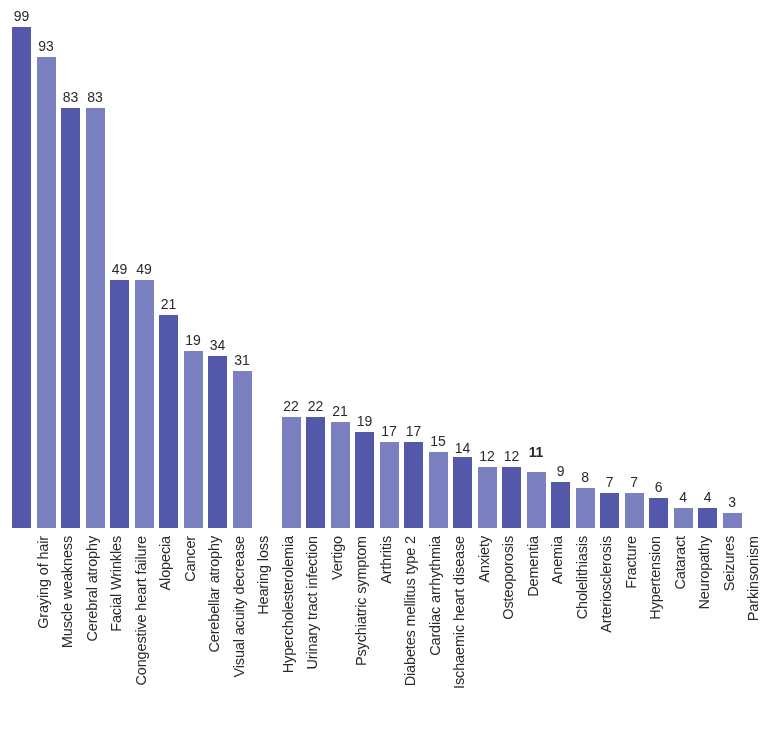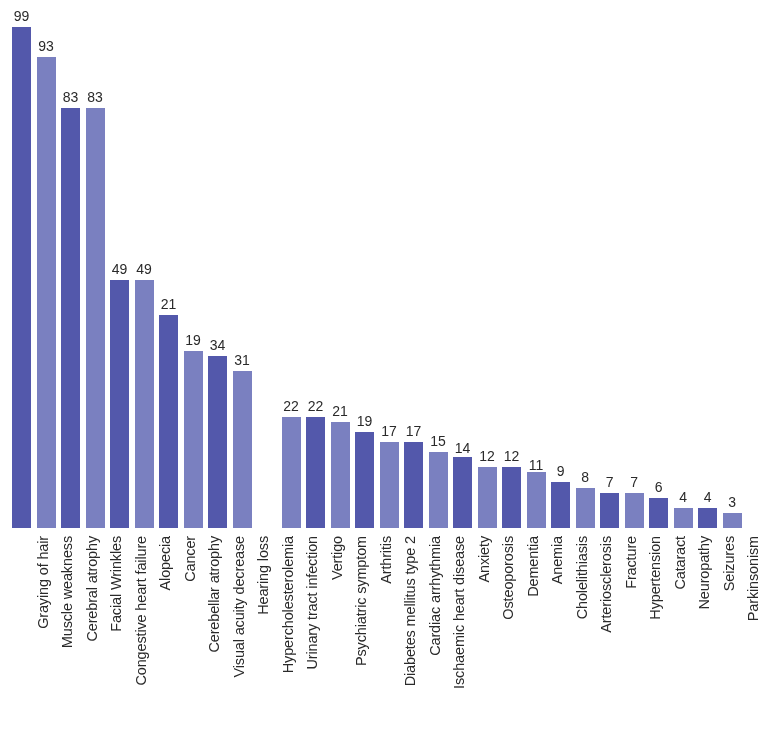--- a/index.html
+++ b/index.html
@@ -153,21 +153,21 @@
       <div class="bar-group" style="left: 477.5px; height: 84.72px;">
         <div class="bar-rect light" style="height: 60.72px; background: rgb(122, 128, 192);"></div>
         <div class="bar-value" style="bottom: 64.72px;">12</div>
       </div>
       <div class="bar-group" style="left: 502px; height: 84.72px;">
         <div class="bar-rect dark" style="height: 60.72px; background: rgb(83, 88, 171);"></div>
         <div class="bar-value" style="bottom: 64.72px;">12</div>
       </div>
       <div class="bar-group" style="left: 526.5px; height: 79.66px;">
         <div class="bar-rect light" style="height: 55.66px; background: rgb(122, 128, 192);"></div>
-        <div class="bar-value" style="bottom: 56px;">11</div>
+        <div class="bar-value" style="bottom: 69px; font-weight: bold;">11</div>
       </div>
       <div class="bar-group" style="left: 551px; height: 69.54px;">
         <div class="bar-rect dark" style="height: 45.54px; background: rgb(83, 88, 171);"></div>
         <div class="bar-value" style="bottom: 49.54px;">9</div>
       </div>
       <div class="bar-group" style="left: 575.5px; height: 64.48px;">
         <div class="bar-rect light" style="height: 40.48px; background: rgb(122, 128, 192);"></div>
         <div class="bar-value" style="bottom: 44.48px;">8</div>
       </div>
       <div class="bar-group" style="left: 600px; height: 59.42px;">

